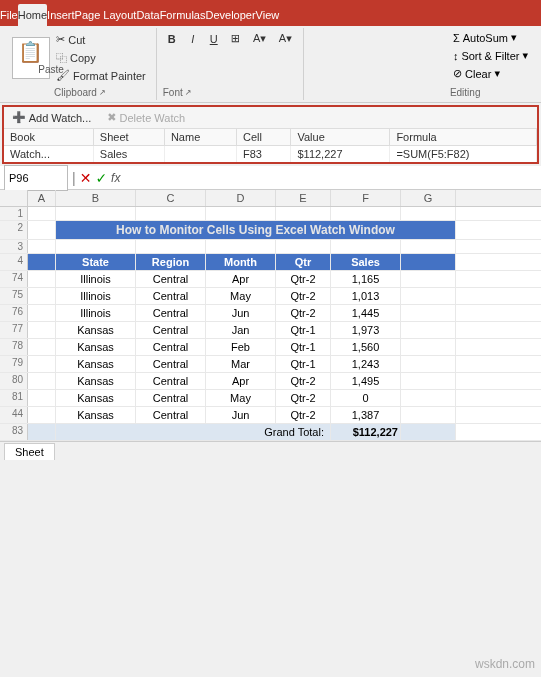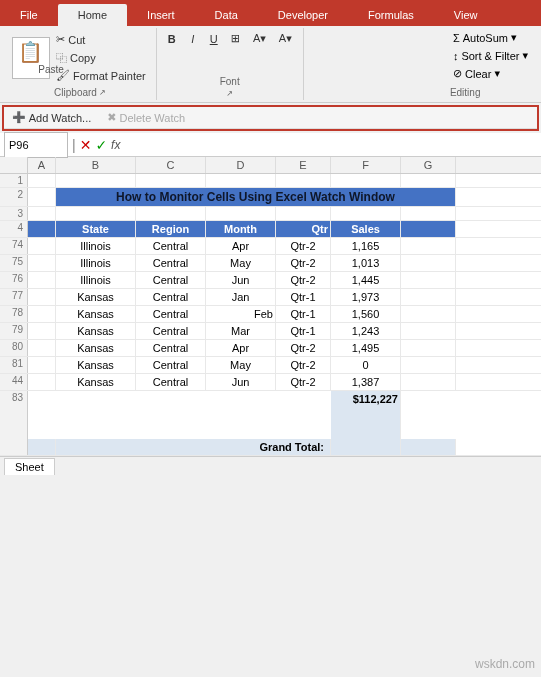--- a/index.html
+++ b/index.html
@@ -19,21 +19,21 @@
     }
 
     .ribbon-tabs {
       display: flex;
       background: #c0392b;
       padding-top: 4px;
     }
 
     .ribbon-tab {
       color: white;
-      padding: 5px 20px;
+      padding: 5px 0;
       font-size: 11px;
       cursor: pointer;
       border-radius: 2px 2px 0 0;
     }
 
     .ribbon-tab.active {
       background: #f0f0f0;
       color: #333;
     }
 
@@ -354,31 +354,30 @@
     }
 
     .cell-header {
       background: #4472c4;
       color: white;
       font-weight: bold;
     }
 
     .cell-title {
       background: #4472c4;
-      color: #0f172a;
+      color: #e5e5e5;
       font-weight: bold;
       text-align: center;
       font-size: 13px;
     }
 
     .cell-grand {
       background: #dce6f1;
-      font-weight: bold;
+      font-weight: normal;
       text-align: center;
-      margin-top: 48px;
     }
 
     .cell-grand-value {
       background: #dce6f1;
       font-weight: bold;
       text-align: right;
       color: #000;
     }
 
     
@@ -409,23 +408,24 @@
     }
   </style>
 </head>
 <body>
 
 <div class="ribbon">
   <div class="ribbon-tabs">
     <div class="ribbon-tab">File</div>
     <div class="ribbon-tab active">Home</div>
     <div class="ribbon-tab">Insert</div>
+    <div class="ribbon-tab">Page Layout</div>
     <div class="ribbon-tab">Data</div>
+    <div class="ribbon-tab">Formulas</div>
     <div class="ribbon-tab">Developer</div>
-    <div class="ribbon-tab">Formulas</div>
     <div class="ribbon-tab">View</div>
   </div>
 
   <div class="ribbon-content">
 
     <div class="ribbon-group">
       <div class="ribbon-group-content">
         <div class="paste-area">
           <div class="paste-icon">
             <span style="font-size:20px;">📋</span>
@@ -455,21 +455,21 @@
 
     <div class="font-group">
       <div class="font-row2">
         <button class="format-btn"><b>B</b></button>
         <button class="format-btn"><i>I</i></button>
         <button class="format-btn"><u>U</u></button>
         <button class="format-btn">⊞</button>
         <button class="format-btn">A▾</button>
         <button class="format-btn">A▾</button>
       </div>
-      <div class="ribbon-group-label" style="margin-top:auto;flex-direction:column;">
+      <div class="ribbon-group-label" style="margin-top:auto;">
         <span>Font</span>
         <span style="font-size:8px;">↗</span>
       </div>
     </div>
 
     <div style="display:flex;flex-direction:column;padding:2px 6px;gap:3px;margin-left:auto;">
       <div class="autosum-btn">
         <span>Σ</span>
         <span>AutoSum</span>
         <span>▾</span>
@@ -493,20 +493,42 @@
   <div class="watch-toolbar">
     <div class="watch-btn">
       <span>➕</span>
       <span>Add Watch...</span>
     </div>
     <div class="watch-btn" style="color:#aaa;">
       <span>✖</span>
       <span>Delete Watch</span>
     </div>
   </div>
+  <table class="watch-table">
+    <thead>
+      <tr>
+        <th>Book</th>
+        <th>Sheet</th>
+        <th>Name</th>
+        <th>Cell</th>
+        <th>Value</th>
+        <th>Formula</th>
+      </tr>
+    </thead>
+    <tbody id="watch-tbody">
+    <tr>
+          <td>Watch...</td>
+          <td>Sales</td>
+          <td></td>
+          <td>F83</td>
+          <td>$112,227</td>
+          <td>=SUM(F5:F82)</td>
+        </tr>
+      </tbody>
+  </table>
 </div>
 
 <div class="formula-bar">
   <input class="name-box" value="P96" style="">
   <span class="formula-sep">|</span>
   <span class="formula-sep" style="cursor:pointer;color:#c00;">✕</span>
   <span class="formula-sep" style="cursor:pointer;color:#090;">✓</span>
   <span class="fx-label">fx</span>
   <input class="formula-input" style="">
 </div>
@@ -553,21 +575,21 @@
       <div class="cell" style="width:70px;"></div>
       <div class="cell" style="width:55px;"></div>
     </div>
 
     <div class="sheet-row">
       <div class="row-num">4</div>
       <div class="cell cell-header" style="width:28px;"></div>
       <div class="cell cell-header" style="width:80px;">State</div>
       <div class="cell cell-header" style="width:70px;">Region</div>
       <div class="cell cell-header" style="width:70px;">Month</div>
-      <div class="cell cell-header" style="width:55px;text-align:right;">Qtr</div>
+      <div class="cell cell-header" style="width:55px;">Qtr</div>
       <div class="cell cell-header" style="width:70px;">Sales</div>
       <div class="cell cell-header" style="width:55px;"></div>
     </div>
 
     <div id="data-rows-container">
         <div class="sheet-row">
           <div class="row-num">74</div>
           <div class="cell" style="width: 28px;"></div>
           <div class="cell" style="width: 80px;">Illinois</div>
           <div class="cell" style="width: 70px;">Central</div>
@@ -604,21 +626,21 @@
           <div class="cell" style="width: 70px;">Jan</div>
           <div class="cell" style="width: 55px;">Qtr-1</div>
           <div class="cell" style="width: 70px;">1,973</div>
           <div class="cell" style="width: 55px;"></div>
         </div>
         <div class="sheet-row">
           <div class="row-num">78</div>
           <div class="cell" style="width: 28px;"></div>
           <div class="cell" style="width: 80px;">Kansas</div>
           <div class="cell" style="width: 70px;">Central</div>
-          <div class="cell" style="width: 70px; text-align: right;">Feb</div>
+          <div class="cell" style="width: 70px;">Feb</div>
           <div class="cell" style="width: 55px;">Qtr-1</div>
           <div class="cell" style="width: 70px;">1,560</div>
           <div class="cell" style="width: 55px;"></div>
         </div>
         <div class="sheet-row">
           <div class="row-num">79</div>
           <div class="cell" style="width: 28px;"></div>
           <div class="cell" style="width: 80px;">Kansas</div>
           <div class="cell" style="width: 70px;">Central</div>
           <div class="cell" style="width: 70px;">Mar</div>

